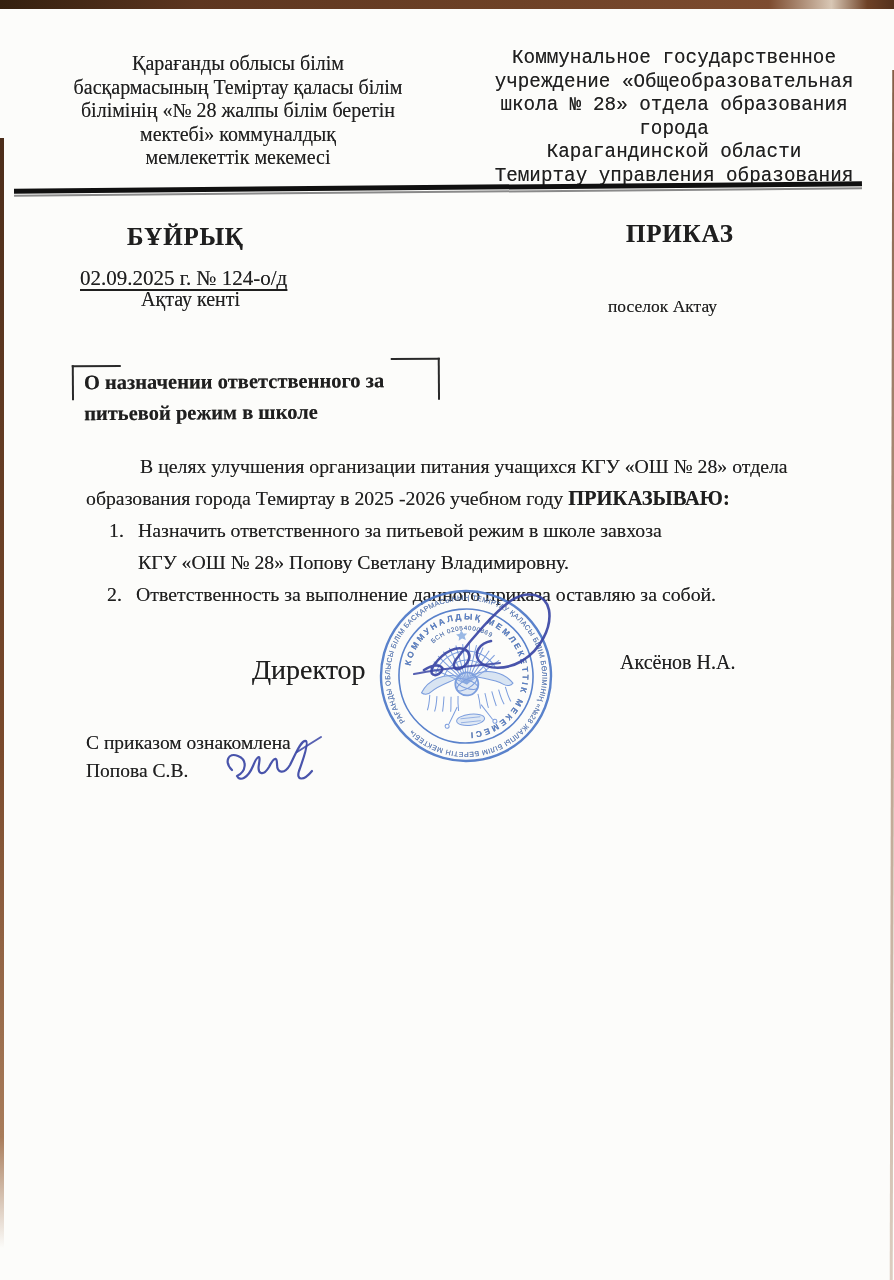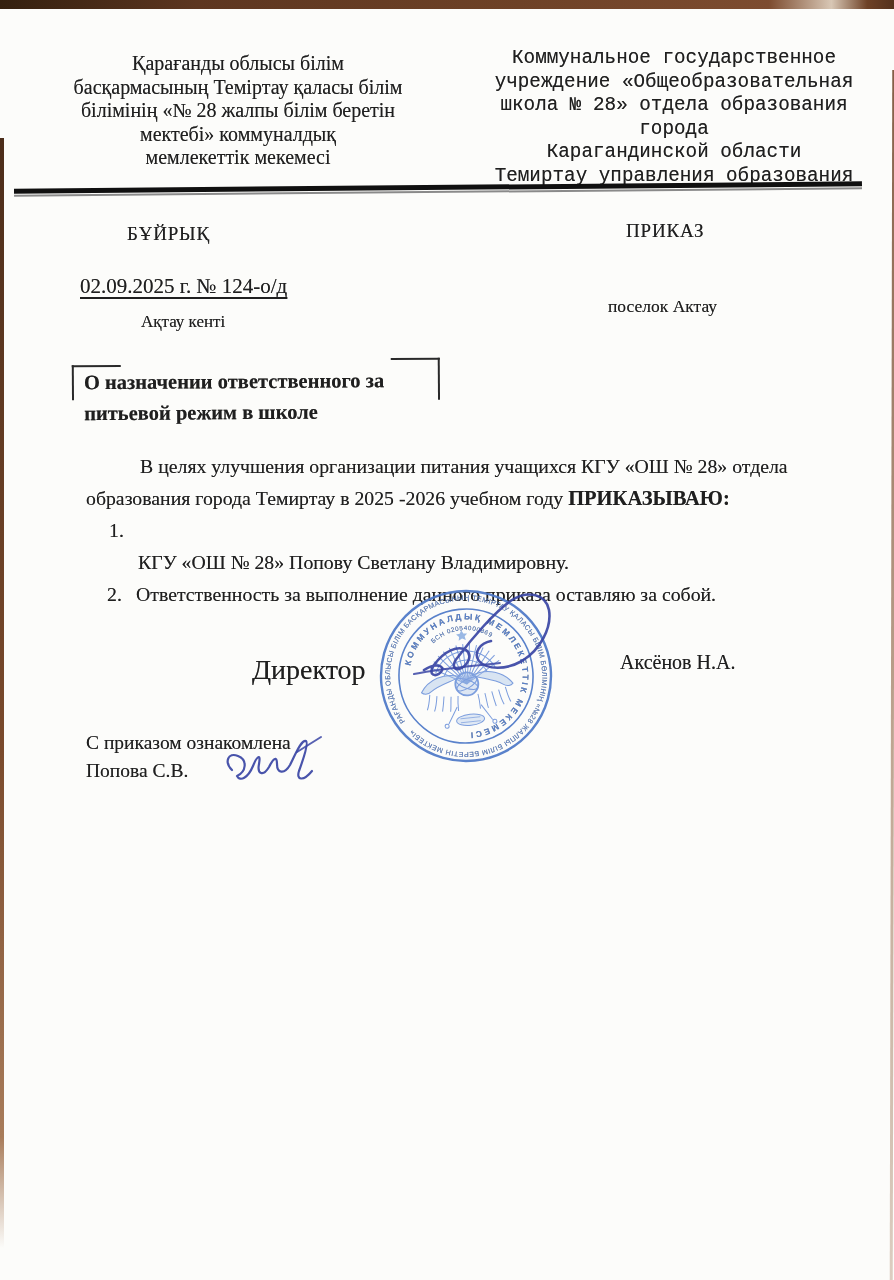--- a/index.html
+++ b/index.html
@@ -20,27 +20,27 @@
     transform:rotate(.12deg);}
   
   .org{position:absolute;text-align:center;font-size:20px;line-height:23.5px;}
   .org-kk{left:40px;top:52px;width:396px;}
   .org-ru{left:478px;top:47px;width:392px;font-size:19.3px;font-family:Liberation Mono, monospace;}
   
   .rule{position:absolute;left:14px;top:185px;width:848px;transform:rotate(-.5deg);}
   .rule .black{height:4.5px;background:#101010;}
   .rule .gray{height:2.2px;background:#8a8a8a;margin-top:1px;}
   
-  .title{position:absolute;font-weight:normal;font-size:19px;letter-spacing:.8px;}
+  .title{position:absolute;font-weight:bold;font-size:25px;letter-spacing:.8px;}
   .title-kk{left:127px;top:223px;}
   .title-ru{left:626px;top:220px;}
   
   .date-line{position:absolute;left:80px;top:266px;font-size:21px;
-    text-decoration:underline;text-underline-offset:4px;text-decoration-thickness:1.6px;margin-top:8px;}
-  .place-kk{position:absolute;left:141px;top:312px;font-size:17px;}
+    text-decoration:underline;text-underline-offset:4px;text-decoration-thickness:1.6px;}
+  .place-kk{position:absolute;left:141px;top:288px;font-size:20px;}
   .place-ru{position:absolute;left:608px;top:296px;font-size:17.5px;}
   
   .subject{position:absolute;left:68px;top:357px;width:378px;height:80px;transform:rotate(-.4deg);}
   .bracket{position:absolute;border:0 solid #2a2a2a;}
   .bracket-tl{left:4px;top:7px;width:47px;height:33px;border-top-width:2px;border-left-width:2px;}
   .bracket-tr{left:323px;top:2px;width:47px;height:40px;border-top-width:2px;border-right-width:2px;}
   .subject-line{position:absolute;left:16px;font-weight:bold;font-size:20.5px;}
   .subject-line.l1{top:13px;}
   .subject-line.l2{top:44px;}
   
@@ -107,20 +107,21 @@
     <div class="bracket bracket-tl"></div>
     <div class="bracket bracket-tr"></div>
     <div class="subject-line l1">О назначении ответственного за</div>
     <div class="subject-line l2">питьевой режим в школе</div>
   </div>
 
   <div class="bodytext intro1">В целях улучшения организации питания учащихся КГУ «ОШ № 28» отдела</div>
   <div class="bodytext intro2"><span>образования города Темиртау в 2025 -2026 учебном году </span><b>ПРИКАЗЫВАЮ:</b></div>
 
   <div class="bodytext i1n">1.</div>
+  <div class="bodytext i1l1">Назначить ответственного за питьевой режим в школе завхоза</div>
   <div class="bodytext i1l2">КГУ «ОШ № 28» Попову Светлану Владимировну.</div>
   <div class="bodytext i2n">2.</div>
   <div class="bodytext i2l1">Ответственность за выполнение данного приказа оставляю за собой.</div>
 
   <div class="role">Директор</div>
   <div class="name">Аксёнов Н.А.</div>
 
   <svg class="stamp" viewBox="0 0 176 176" width="176" height="176">
     <defs>
       <path id="outerTextPath" d="M22.2,126 A76,76 0 1 1 29.8,136.9"></path>

